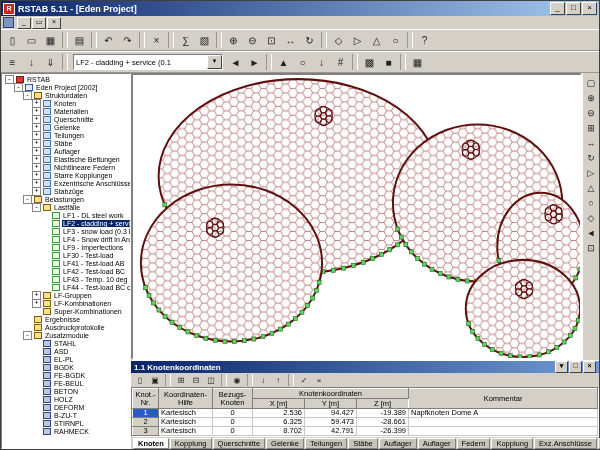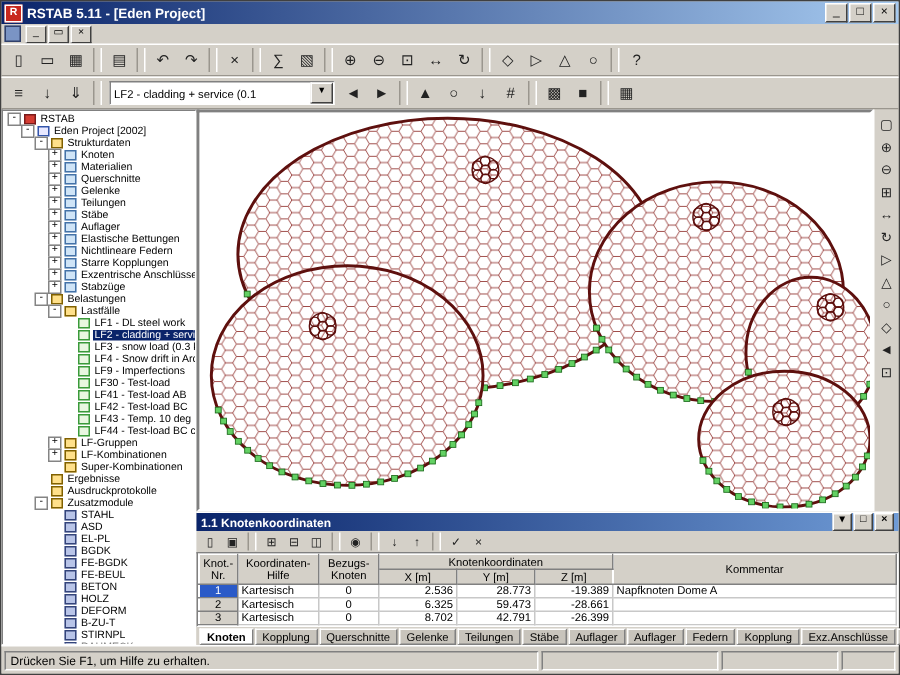--- a/index.html
+++ b/index.html
@@ -687,21 +687,21 @@
                 <th>Z [m]</th>
               </tr>
             </thead>
             <tbody>
 
             <tr class="selected">
                 <td class="nr">1</td>
                 <td>Kartesisch</td>
                 <td class="ctr">0</td>
                 <td class="num">2.536</td>
-                <td class="num">28.773</td>
+                <td class="num">94.427</td>
                 <td class="num">-19.389</td>
                 <td>Napfknoten Dome A</td>
               </tr>
                 <tr>
                 <td class="nr">2</td>
                 <td>Kartesisch</td>
                 <td class="ctr">0</td>
                 <td class="num">6.325</td>
                 <td class="num">59.473</td>
                 <td class="num">-28.661</td>
@@ -741,20 +741,14 @@
             <span class="tab">Federn</span>
             <span class="tab">Kopplung</span>
             <span class="tab">Exz.Anschlüsse</span>
             <span class="tab">Stabzüge</span>
           </div>
       </div>
 
     </div>
   </div>
 
-  <div class="statusbar">
-    <span class="sb-box sb-main">Drücken Sie F1, um Hilfe zu erhalten.</span>
-    <span class="sb-box sb-1"></span>
-    <span class="sb-box sb-2"></span>
-    <span class="sb-box sb-3"></span>
-  </div>
 
 </div>
 
 </body></html>

